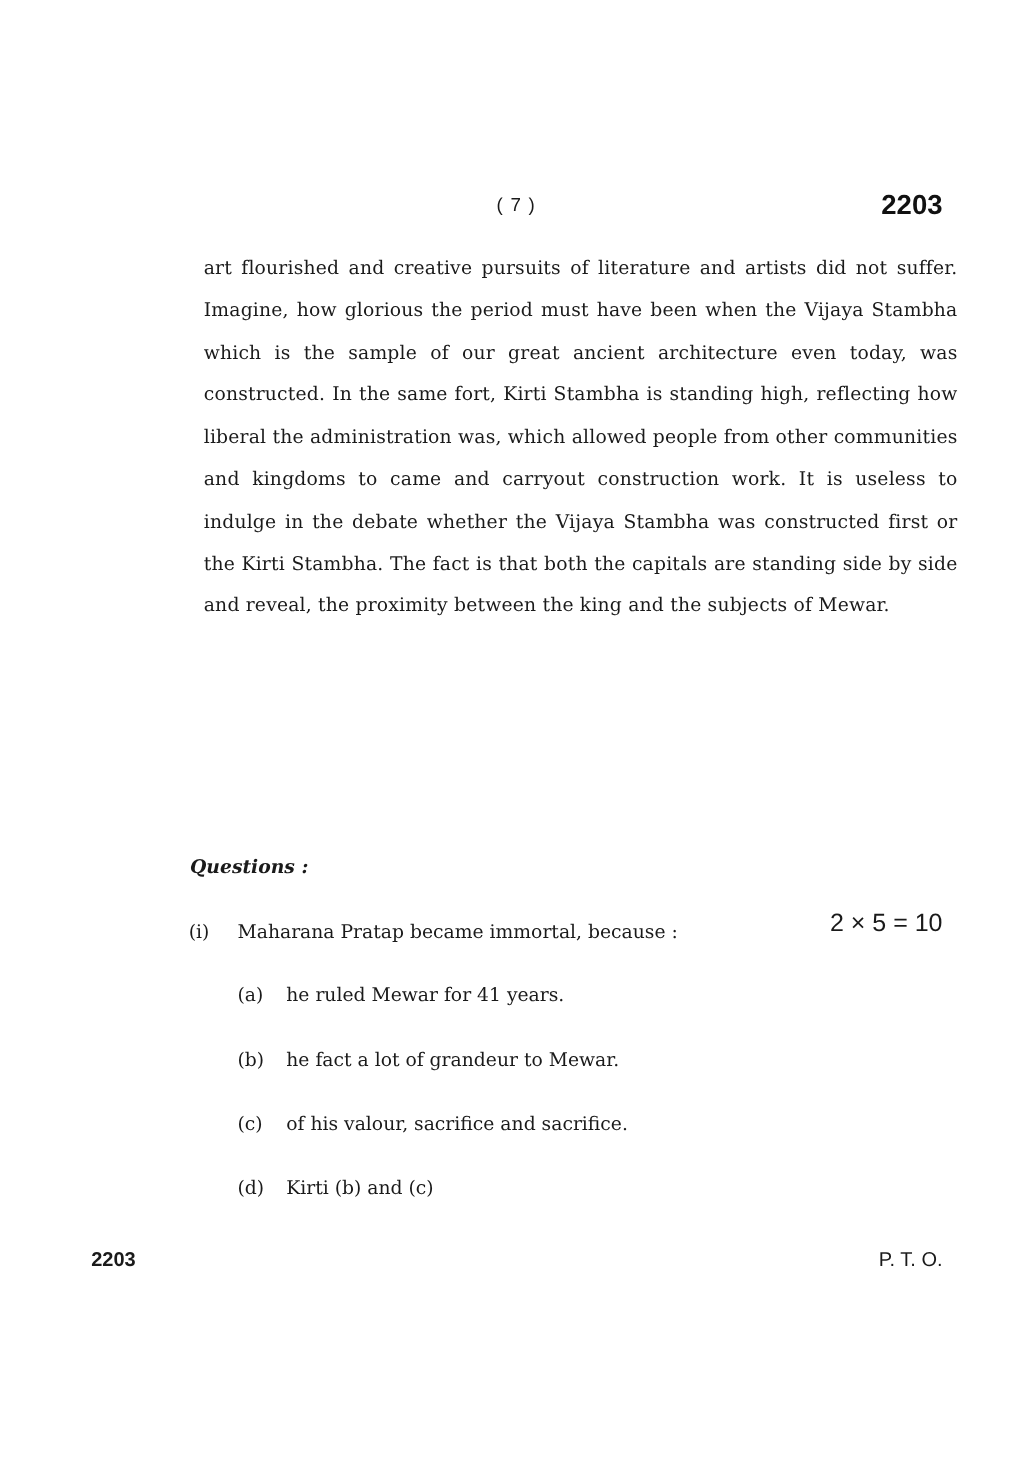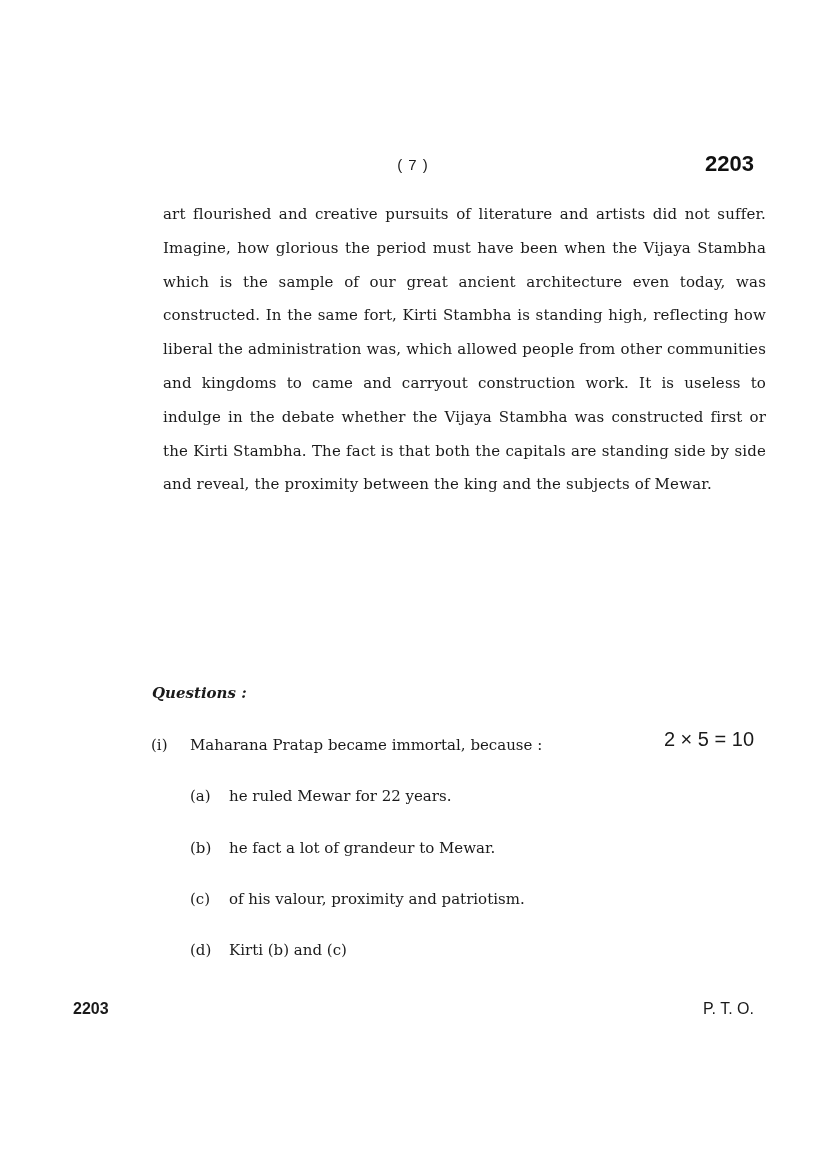--- a/index.html
+++ b/index.html
@@ -54,31 +54,31 @@
   <div class="marks sans">2 × 5 = 10</div>
 
   <div>
     <div class="q-row serif" style="top:736px;">
       <span class="q-num">(i)</span>
       <span class="q-text">Maharana Pratap became immortal, because :</span>
     </div>
 
     <div class="q-row serif" style="top:787px;">
       <span class="opt-label">(a)</span>
-      <span class="opt-text">he ruled Mewar for 22 years.</span>
+      <span class="opt-text">he ruled Mewar for 41 years.</span>
     </div>
 
     <div class="q-row serif" style="top:839px;">
       <span class="opt-label">(b)</span>
       <span class="opt-text">he fact a lot of grandeur to Mewar.</span>
     </div>
 
     <div class="q-row serif" style="top:890px;">
       <span class="opt-label">(c)</span>
-      <span class="opt-text">of his valour, proximity and patriotism.</span>
+      <span class="opt-text">of his valour, sacrifice and sacrifice.</span>
     </div>
 
     <div class="q-row serif" style="top:941px;">
       <span class="opt-label">(d)</span>
       <span class="opt-text">Kirti (b) and (c)</span>
     </div>
   </div>
 
   <div class="code-bottom sans">2203</div>
   <div class="pto sans">P. T. O.</div>

